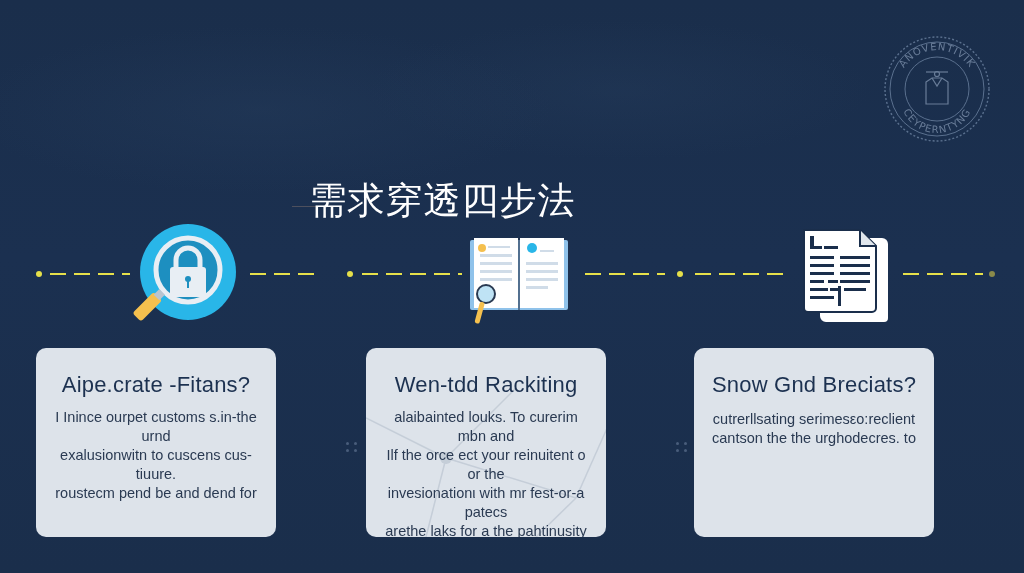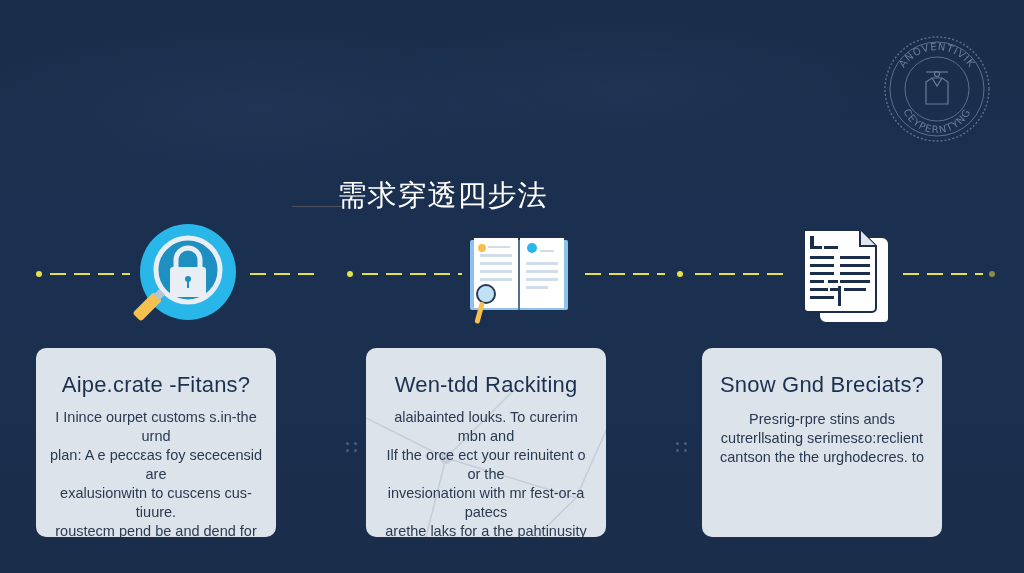--- a/index.html
+++ b/index.html
@@ -15,21 +15,21 @@
         radial-gradient(ellipse 420px 120px at 260px 110px, rgba(40,64,96,0.35), transparent 70%),
         radial-gradient(ellipse 360px 100px at 620px 90px, rgba(40,64,96,0.3), transparent 70%),
         linear-gradient(180deg, #1a2e4b 0%, #1b3050 45%, #1a2e4b 100%);
     }
     .faint-line {
       position: absolute; left: 292px; top: 206px; width: 50px; height: 1px;
       background: rgba(140,120,110,0.45);
     }
     .title {
       position: absolute; left: 0; top: 176px; width: 885px;
-      text-align: center; color: #ffffff; font-size: 29px;
+      text-align: center; color: #ffffff; font-size: 37px;
       font-family: "DejaVu Sans", sans-serif; letter-spacing: 1px;
     }
     .badge {
       position: absolute; left: 882px; top: 34px; width: 110px; height: 110px;
       opacity: 0.55;
     }
     .timeline {
       position: absolute; left: 0; top: 266px; width: 1024px; height: 16px;
     }
     .dash-seg {
@@ -179,21 +179,20 @@
     <span style="left:8px; top:0;"></span>
   <span style="left:0; top:7px;"></span>
     <span style="left:8px; top:7px;"></span>
 </div>
 
 <div class="card" style="left:36px;">
   <div class="card-inner">
     <div class="card-title">Aipe.crate -Fitans?</div>
     <div class="card-body">
       <div>I Inince ourpet customs s.in-the urnd</div>
-      <div>plan: A e peccεas foy sececensid are</div>
       <div>exalusionwitn to cuscens cus-tiuure.</div>
       <div>roustecm pend be and dend for</div>
     </div>
   </div>
 </div>
 
 <div class="card" style="left:366px;">
   <svg class="card-deco" viewBox="0 0 304 189">
     <g stroke="#5b6f8c" stroke-width="1.5" fill="none">
       <line x1="0" y1="70" x2="80" y2="110"></line>
@@ -209,22 +208,21 @@
     <div class="card-title">Wen-tdd Rackiting</div>
     <div class="card-body">
       <div>alaibainted louks. To curerim mbn and</div>
       <div>Ilf the orce ect your reinuitent o or the</div>
       <div>invesionationι with mr fest-or-a patecs</div>
       <div>arethe laks for a the pahtinusity and</div>
     </div>
   </div>
 </div>
 
-<div class="card" style="left:694px;margin-left:8px;">
+<div class="card" style="left:694px;">
   <div class="card-inner">
     <div class="card-title">Snow Gnd Breciats?</div>
     <div class="card-body" style="margin-top:12px;">
-      <div>Presrig-rpre stins ands</div>
       <div>cutrerllsating serimesεo:reclient</div>
       <div>cantson the the urghodecres. to</div>
     </div>
   </div>
 </div>
 
 </body></html>

